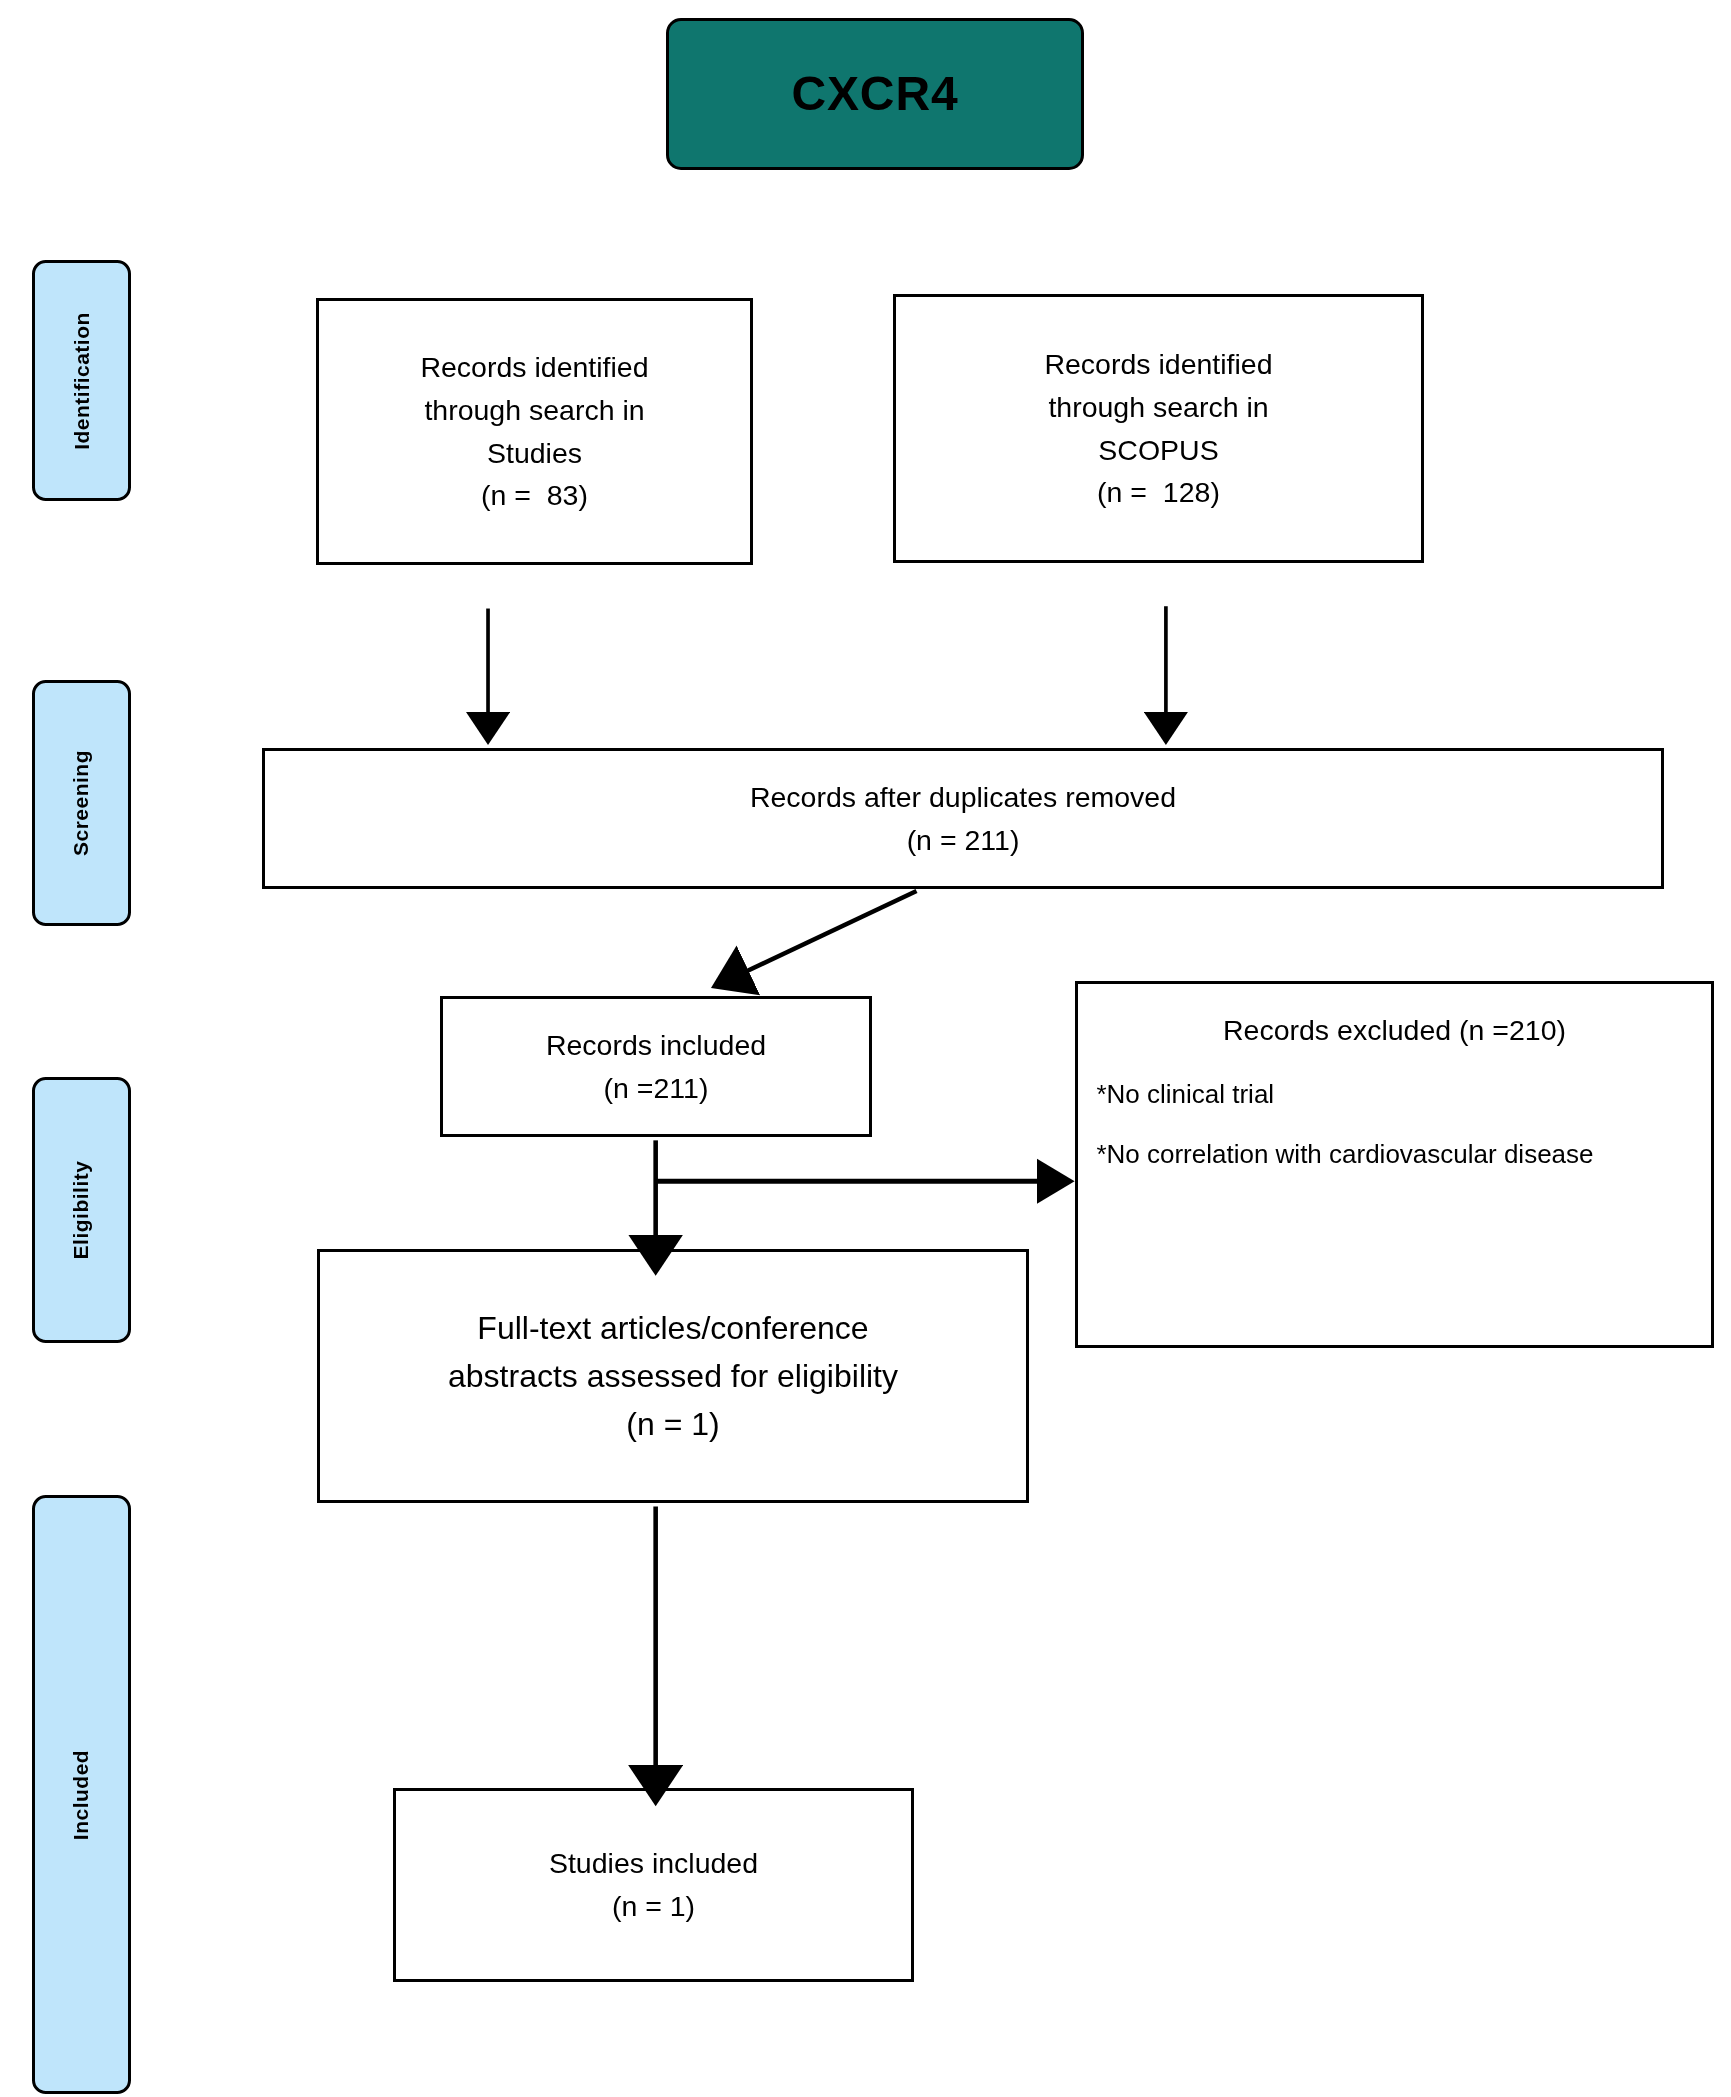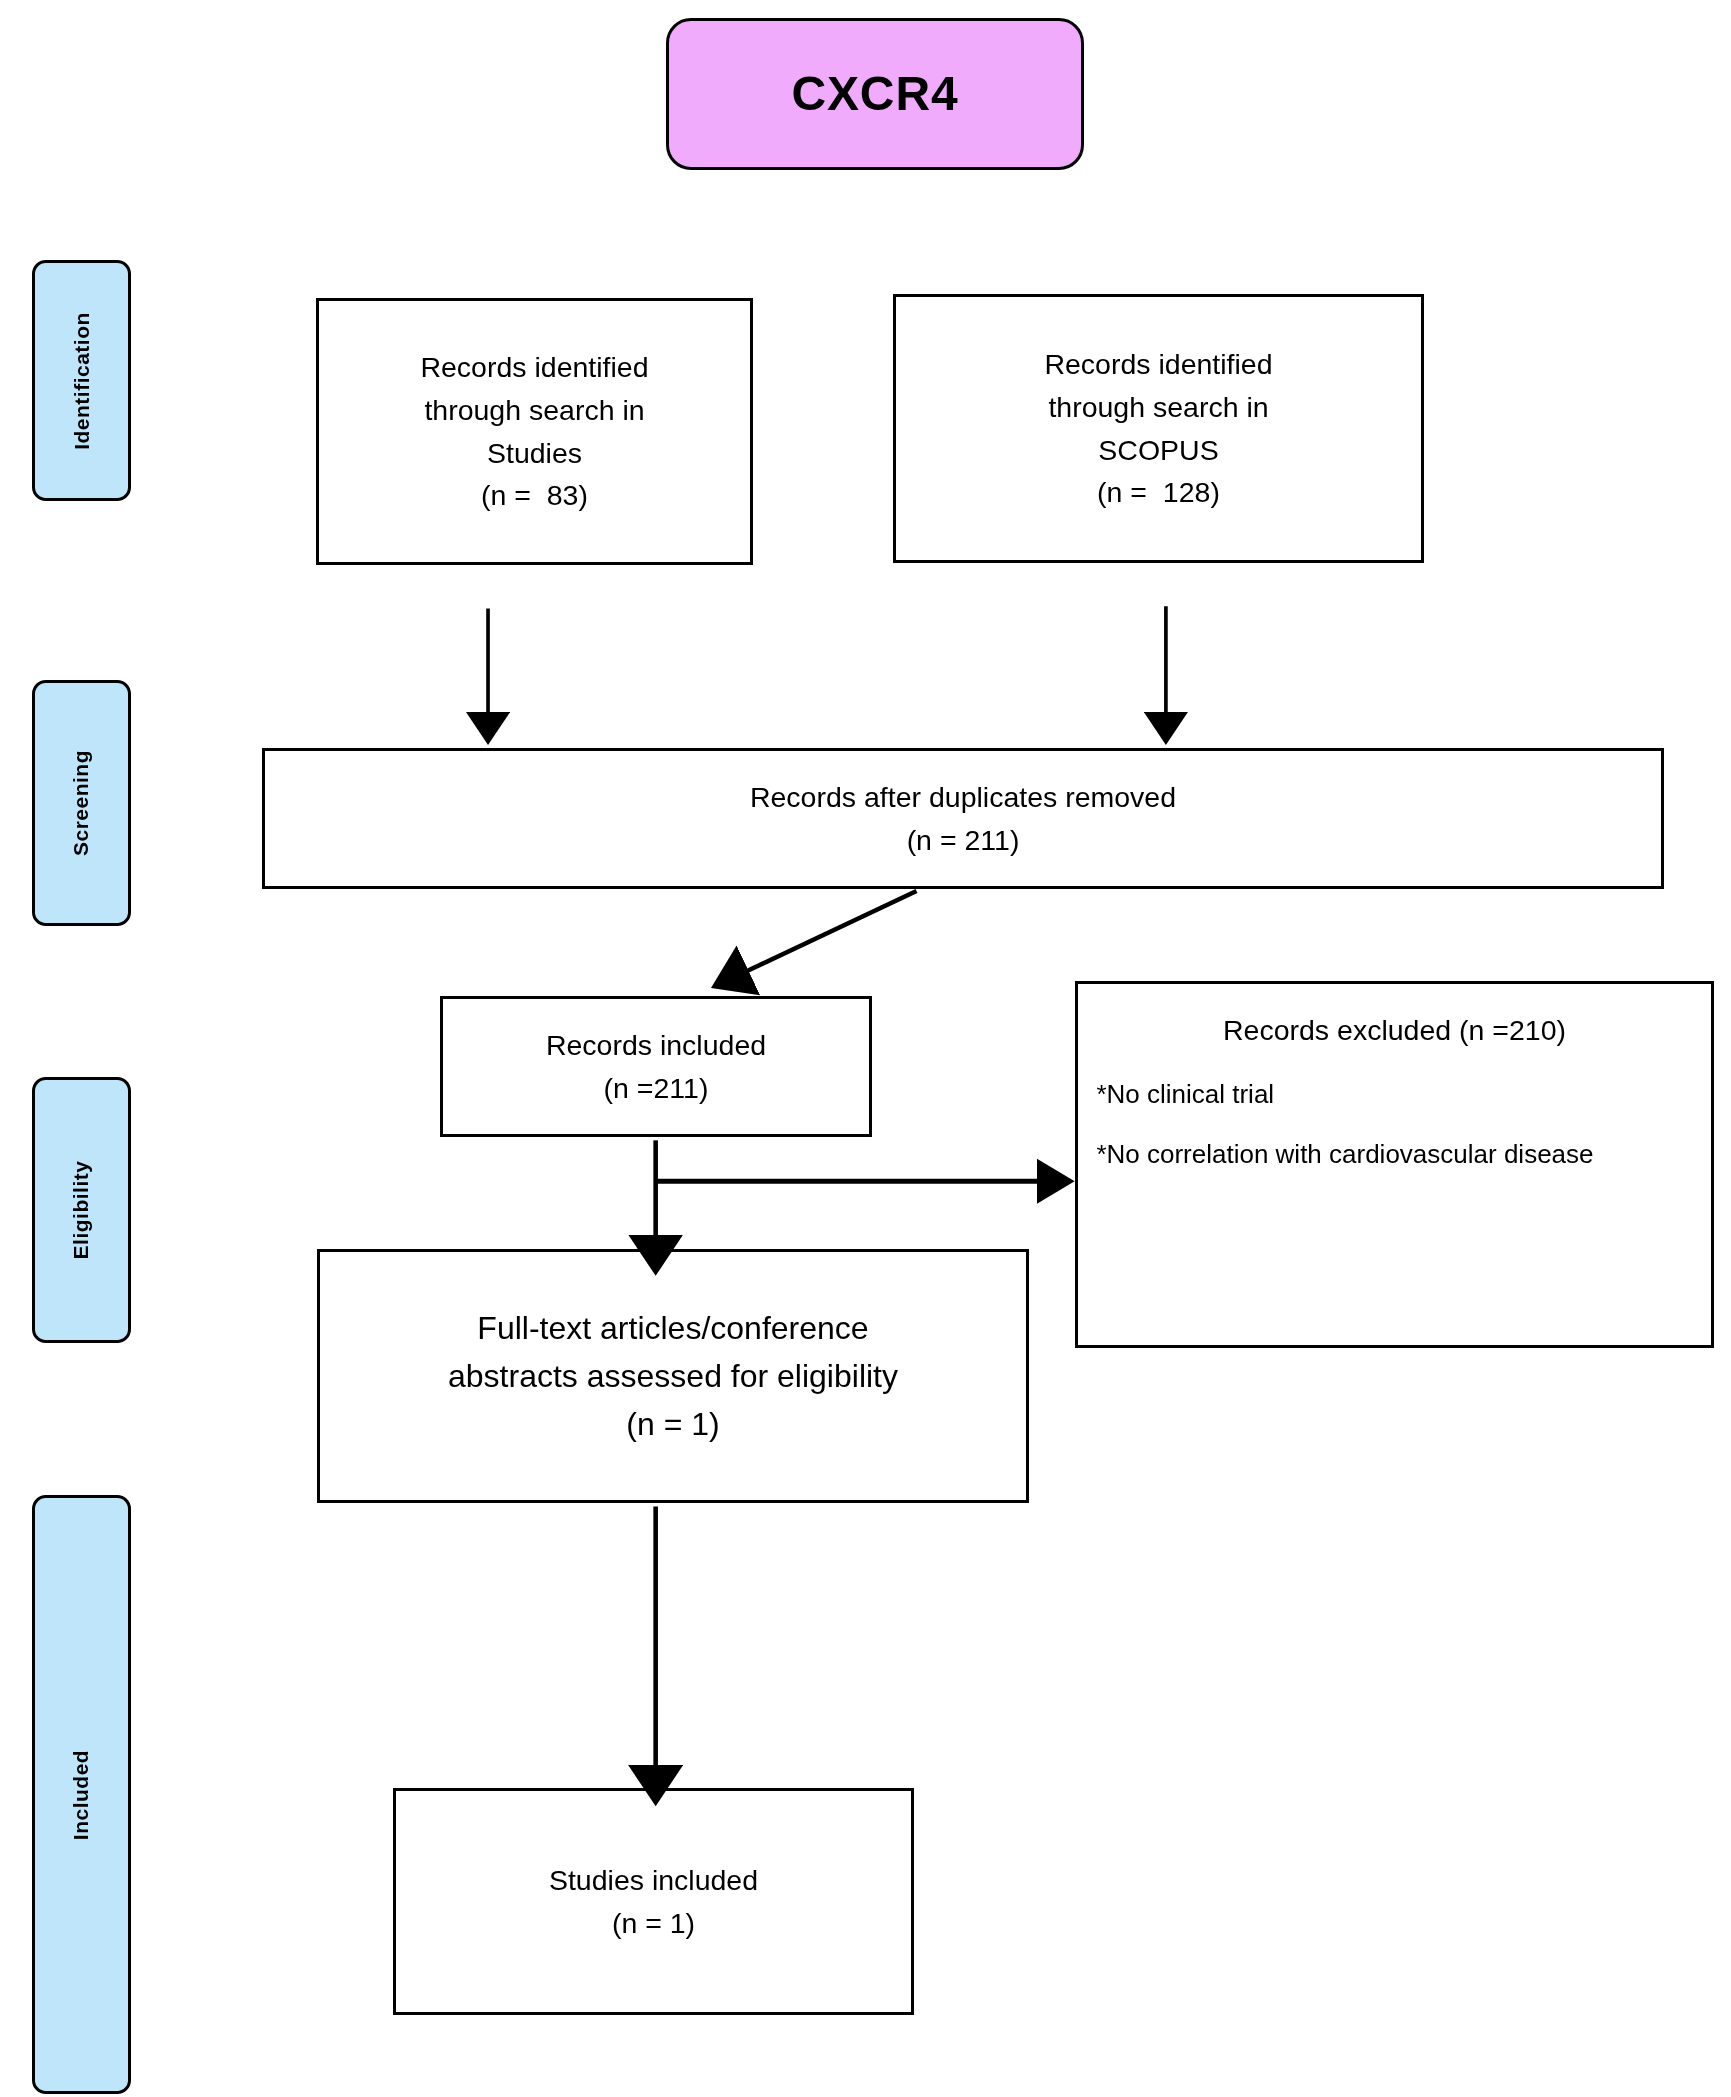--- a/index.html
+++ b/index.html
@@ -22,22 +22,22 @@
     align-items:center;
     justify-content:center;
     text-align:center;
     line-height:1.50;
   }
   .box .ln{display:block;white-space:pre;}
   .title-box{
     position:absolute;
     box-sizing:border-box;
     border:3.7px solid #000000;
-    border-radius:25px;
-    background:#f0abfc;
+    border-radius:15px;
+    background:#0f766e;
     display:flex;
     align-items:center;
     justify-content:center;
     font-weight:bold;
     letter-spacing:0.9px;
   }
   .stage{
     position:absolute;
     box-sizing:border-box;
     border:3.7px solid #000000;
@@ -129,21 +129,21 @@
     <div class="excl-item">*No clinical trial</div>
     <div class="excl-item">*No correlation with cardiovascular disease</div>
   </div>
 
   <div class="box" style="left:317px;top:1249px;width:712px;height:254px;font-size:32px;">
     <span class="ln">Full-text articles/conference</span>
     <span class="ln">abstracts assessed for eligibility</span>
     <span class="ln">(n = 1)</span>
   </div>
 
-  <div class="box" style="left:393px;top:1788px;width:521px;height:227px;font-size:28.5px;justify-content:center;">
+  <div class="box" style="left:393px;top:1788px;width:521px;height:194px;font-size:28.5px;justify-content:center;">
     <span class="ln">Studies included</span>
     <span class="ln">(n = 1)</span>
   </div>
 
   <svg class="edges" viewBox="0 0 3770 4566">
     <defs>
       <marker id="ah" markerWidth="10" markerHeight="12" refX="1.2" refY="6" orient="auto" markerUnits="strokeWidth">
         <path d="M0,0 L0,12 L9,6 z" fill="#000000"></path>
       </marker>
       <marker id="ahw" markerWidth="8" markerHeight="9" refX="1.2" refY="4.5" orient="auto" markerUnits="strokeWidth">

